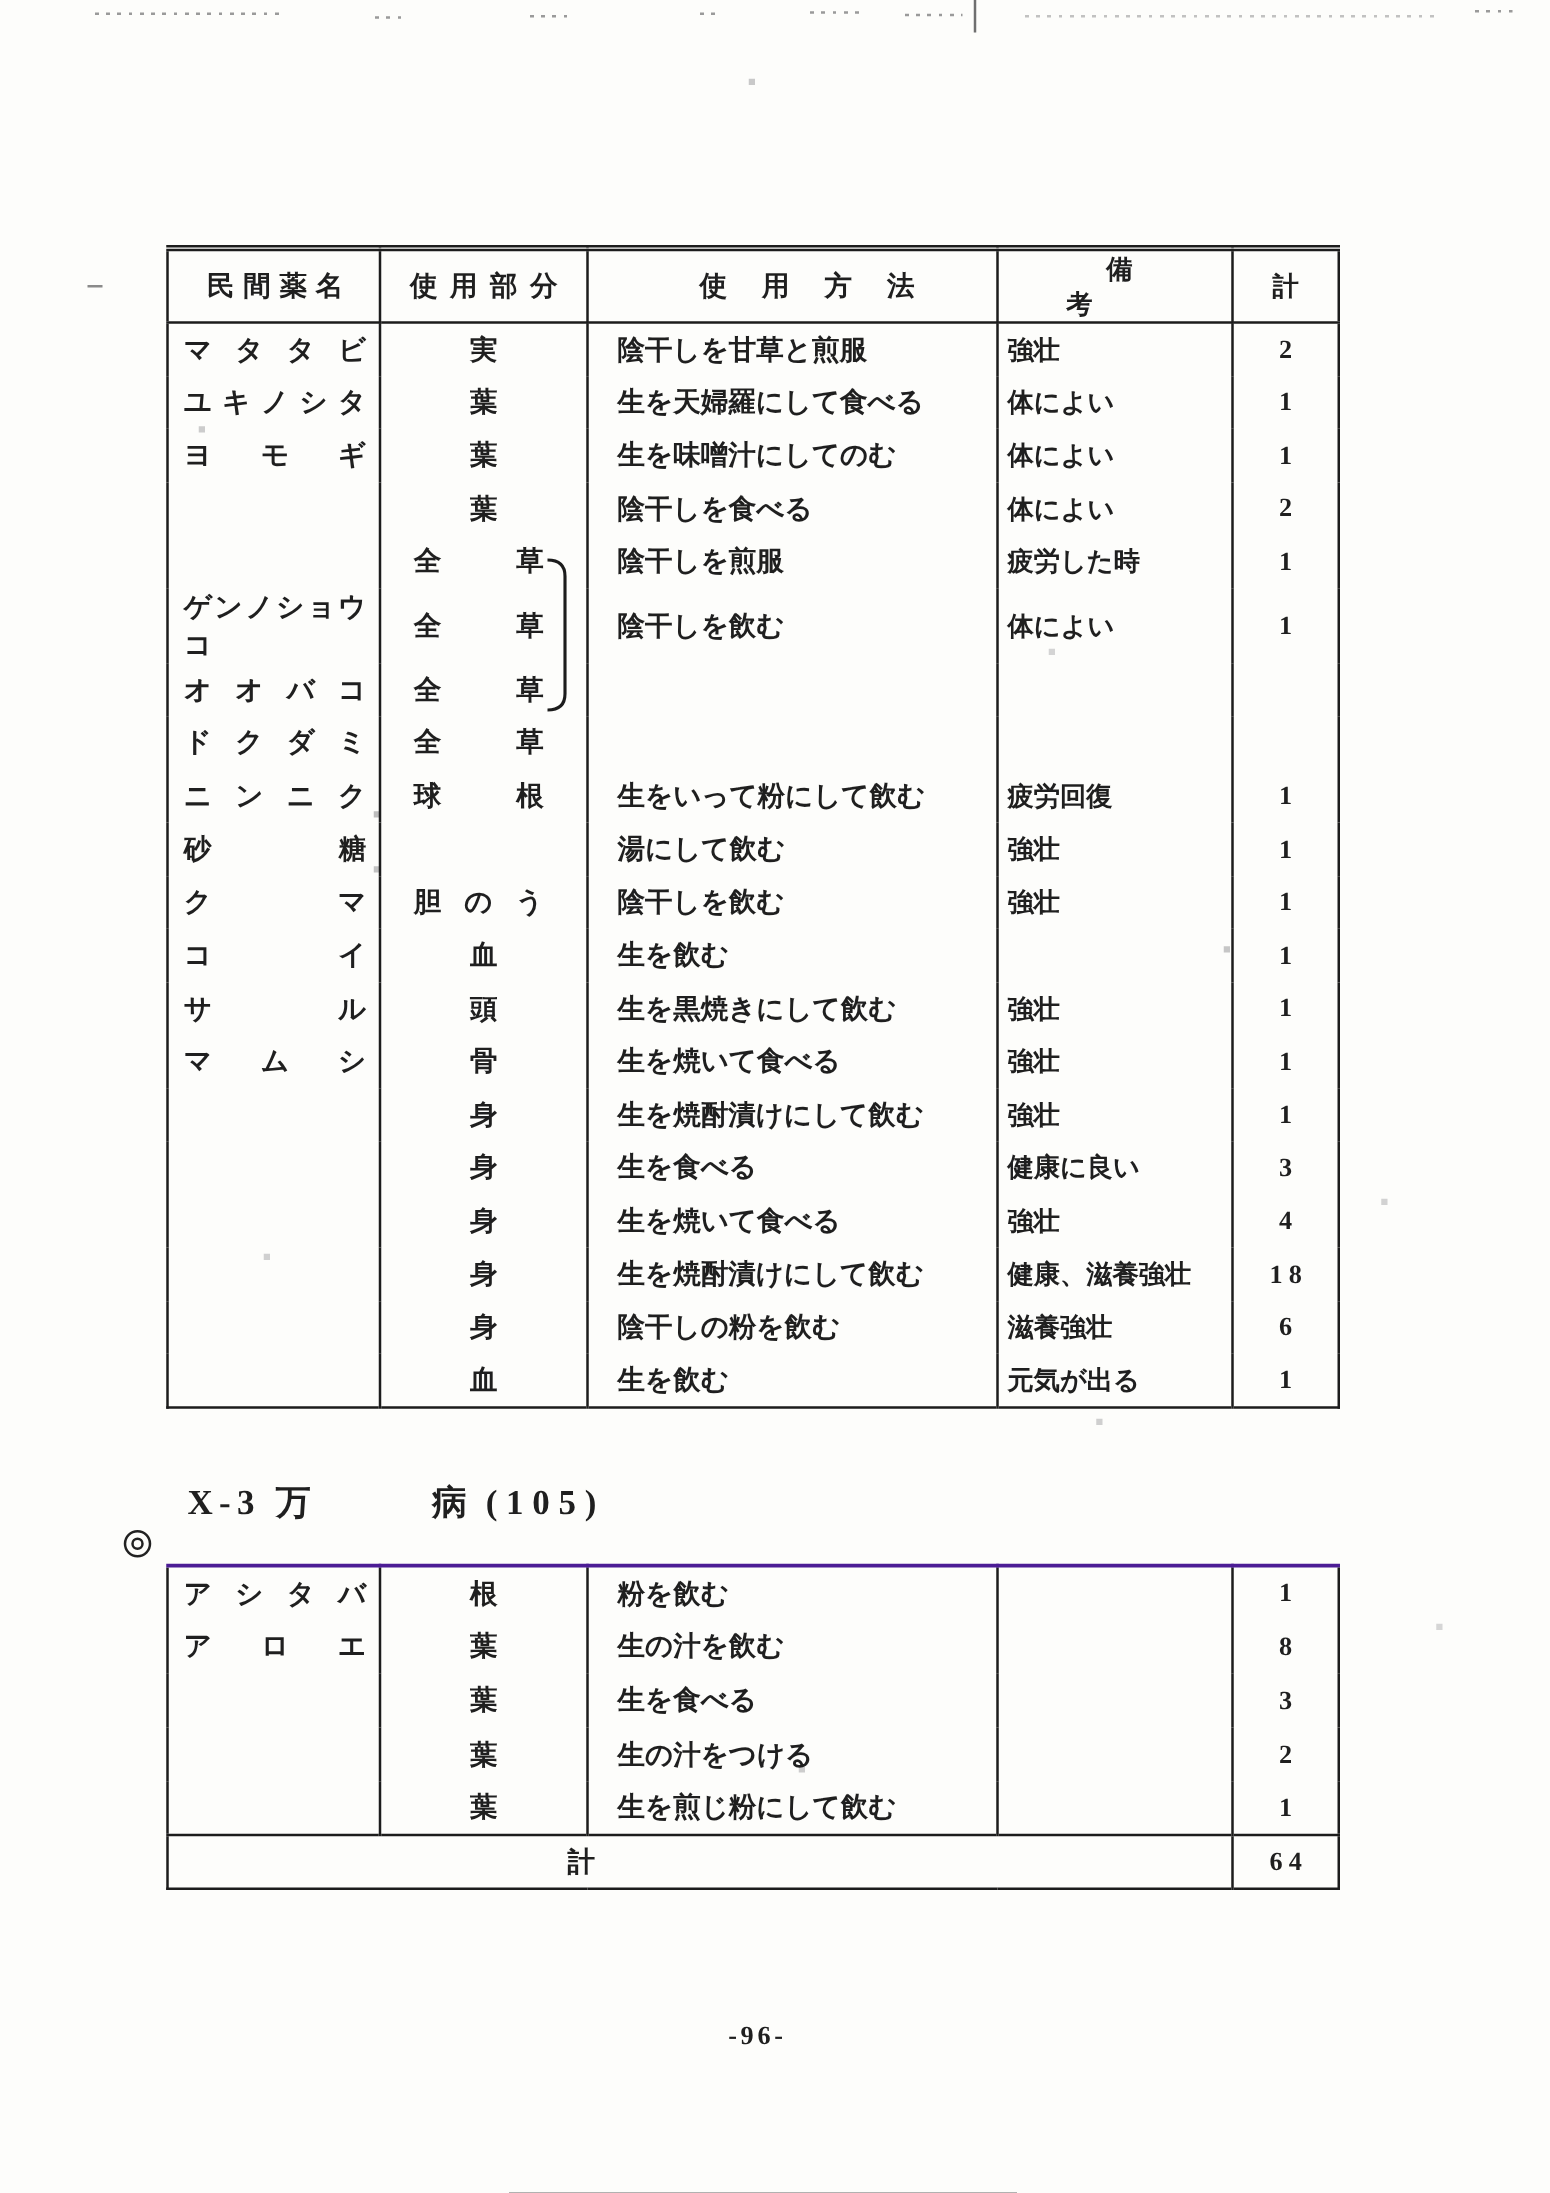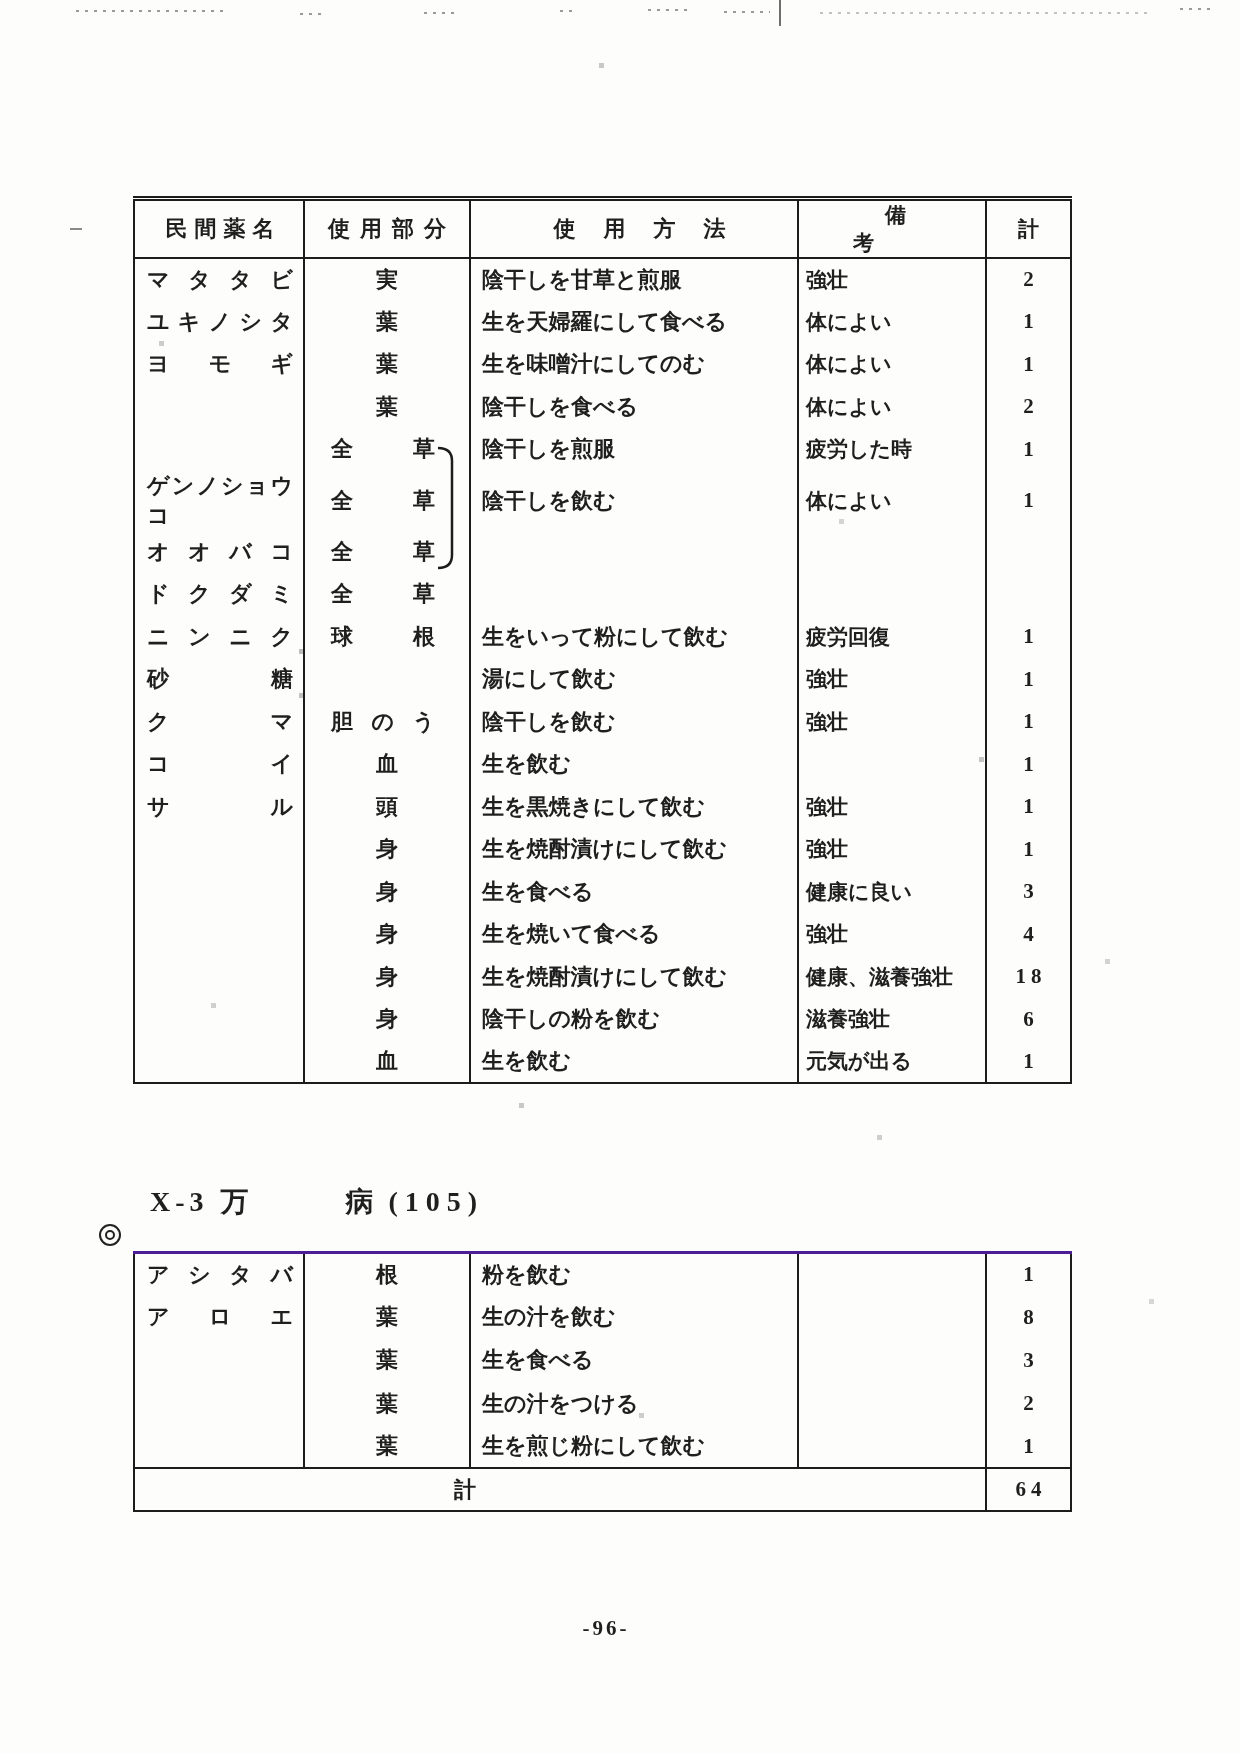--- a/index.html
+++ b/index.html
@@ -13,21 +13,21 @@
   col.w-name{width:170px;}col.w-part{width:166px;}col.w-method{width:328px;}
   col.w-remark{width:188px;}col.w-total{width:85px;}
   th,td{padding:0;font-weight:600;vertical-align:middle;overflow:hidden;}
   th{height:34px;font-size:22px;border-bottom:2.5px solid #1c1c1c;}
   #t1 tbody tr{height:42.5px;}
   #t2 tbody tr{height:43.2px;}
   td{font-size:22px;}
   .c-name,.c-part,.c-method,.c-remark{border-right:2px solid #1c1c1c;}
   .c-name{padding:0 10px 0 12px;}
   .c-part{text-align:center;}
-  .c-method{padding-left:11px;text-align:left;}
+  .c-method{padding-left:23px;text-align:left;}
   .c-remark{padding-left:7px;text-align:left;font-size:21px;}
   .c-total{text-align:center;font-size:21px;letter-spacing:5px;text-indent:5px;}
   .spread{text-align:justify;text-align-last:justify;text-justify:inter-ideograph;}
   td.c-part.spread{padding:0 34px 0 26px;}
   
   .hdr-name{letter-spacing:7px;text-indent:7px;text-align:center;}
   .hdr-part{letter-spacing:10px;text-indent:10px;text-align:center;}
   .hdr-method{letter-spacing:28px;text-indent:28px;text-align:center;}
   .hdr-remark{letter-spacing:64px;text-indent:64px;text-align:center;}
   .hdr-total{text-align:center;}
@@ -178,20 +178,27 @@
           <td class="c-total">1</td>
         </tr>
         <tr>
           <td class="c-name spread">サル</td>
           <td class="c-part">頭</td>
           <td class="c-method">生を黒焼きにして飲む</td>
           <td class="c-remark">強壮</td>
           <td class="c-total">1</td>
         </tr>
         <tr>
+          <td class="c-name spread">マムシ</td>
+          <td class="c-part">骨</td>
+          <td class="c-method">生を焼いて食べる</td>
+          <td class="c-remark">強壮</td>
+          <td class="c-total">1</td>
+        </tr>
+        <tr>
           <td class="c-name"></td>
           <td class="c-part">身</td>
           <td class="c-method">生を焼酎漬けにして飲む</td>
           <td class="c-remark">強壮</td>
           <td class="c-total">1</td>
         </tr>
         <tr>
           <td class="c-name"></td>
           <td class="c-part">身</td>
           <td class="c-method">生を食べる</td>

